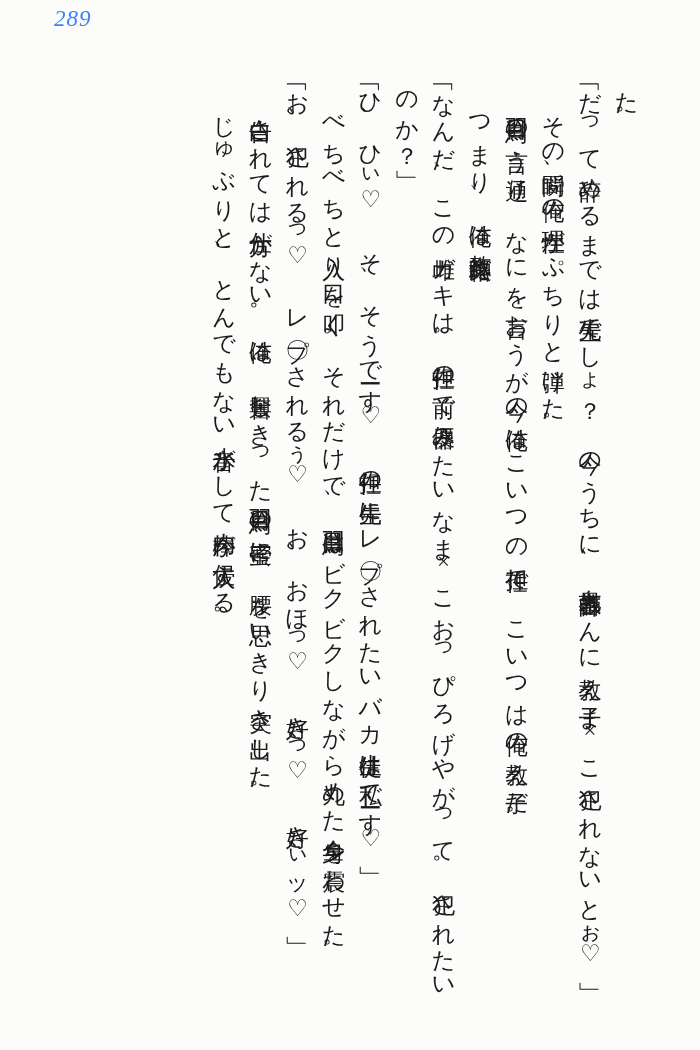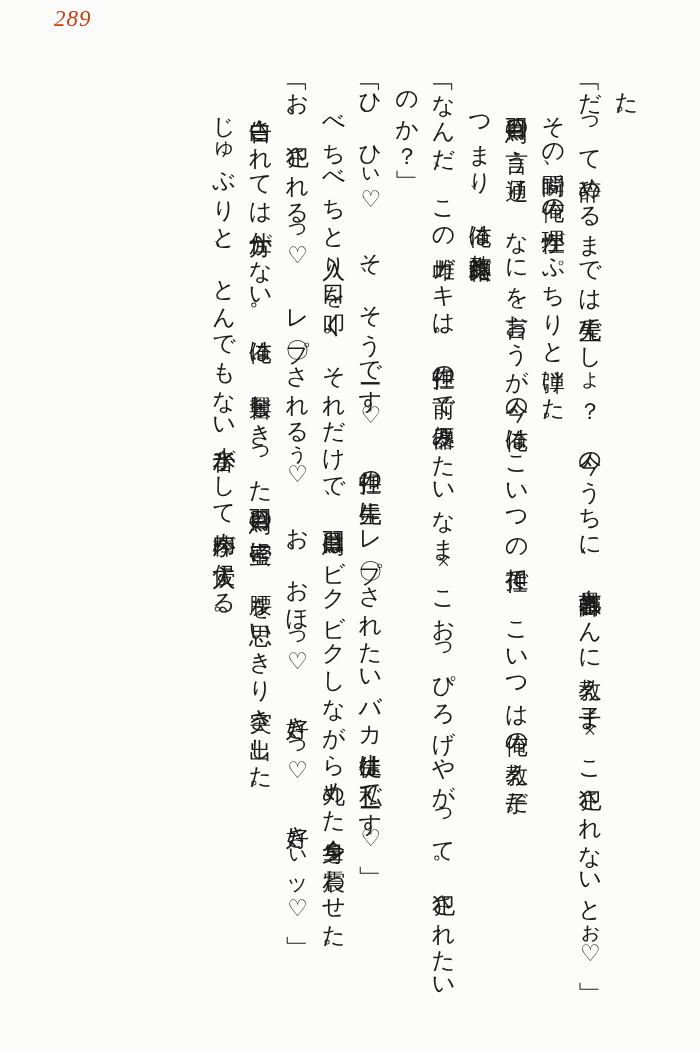--- a/index.html
+++ b/index.html
@@ -14,21 +14,21 @@
     overflow: hidden;
     font-family: "Liberation Serif", "DejaVu Serif", serif;
   }
   .page-number {
     position: absolute;
     top: 6px;
     left: 54px;
     font-style: italic;
     font-size: 23px;
     letter-spacing: 1px;
-    color: #c2410c;
+    color: #3b82f6;
     text-align: center;
   }
   .text-block {
     position: absolute;
     top: 76px;
     right: 56px;
     height: 928px;
     writing-mode: vertical-rl;
     -webkit-writing-mode: vertical-rl;
     text-orientation: mixed;

